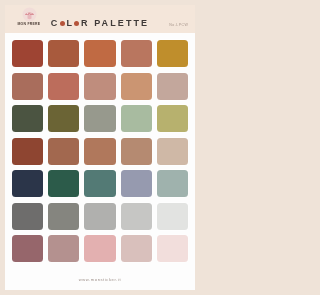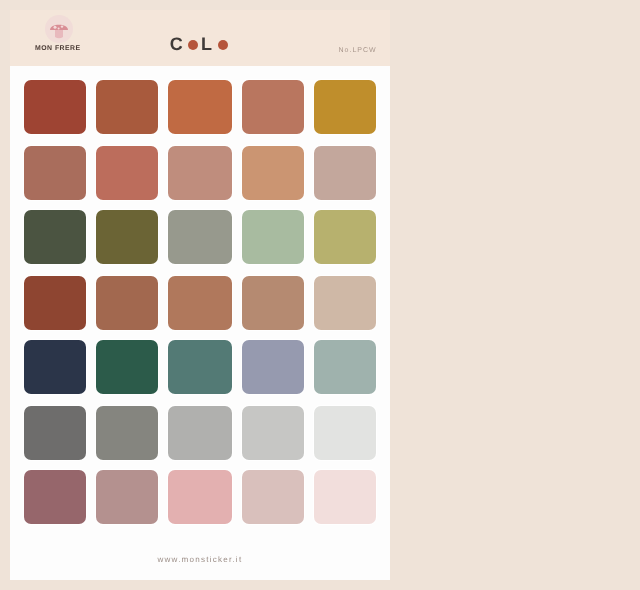--- a/index.html
+++ b/index.html
@@ -174,20 +174,21 @@
         </div>
         <div id="brand-name">MON FRERE</div>
       </div>
 
       <div id="title-wrap">
         <span id="title">
           <span>C</span>
           <span class="title-dot" style="background: rgb(181, 84, 58);"></span>
           <span>L</span>
           <span class="title-dot" style="background: rgb(181, 84, 58);"></span>
+          <span>R PALETTE</span>
         </span>
       </div>
 
       <div id="ref-code">No.LPCW</div>
     </div>
 
     <div id="grid">
         <div class="swatch-row">
           <div class="swatch" style="background: rgb(158, 68, 51);"></div>
           <div class="swatch" style="background: rgb(168, 90, 61);"></div>

